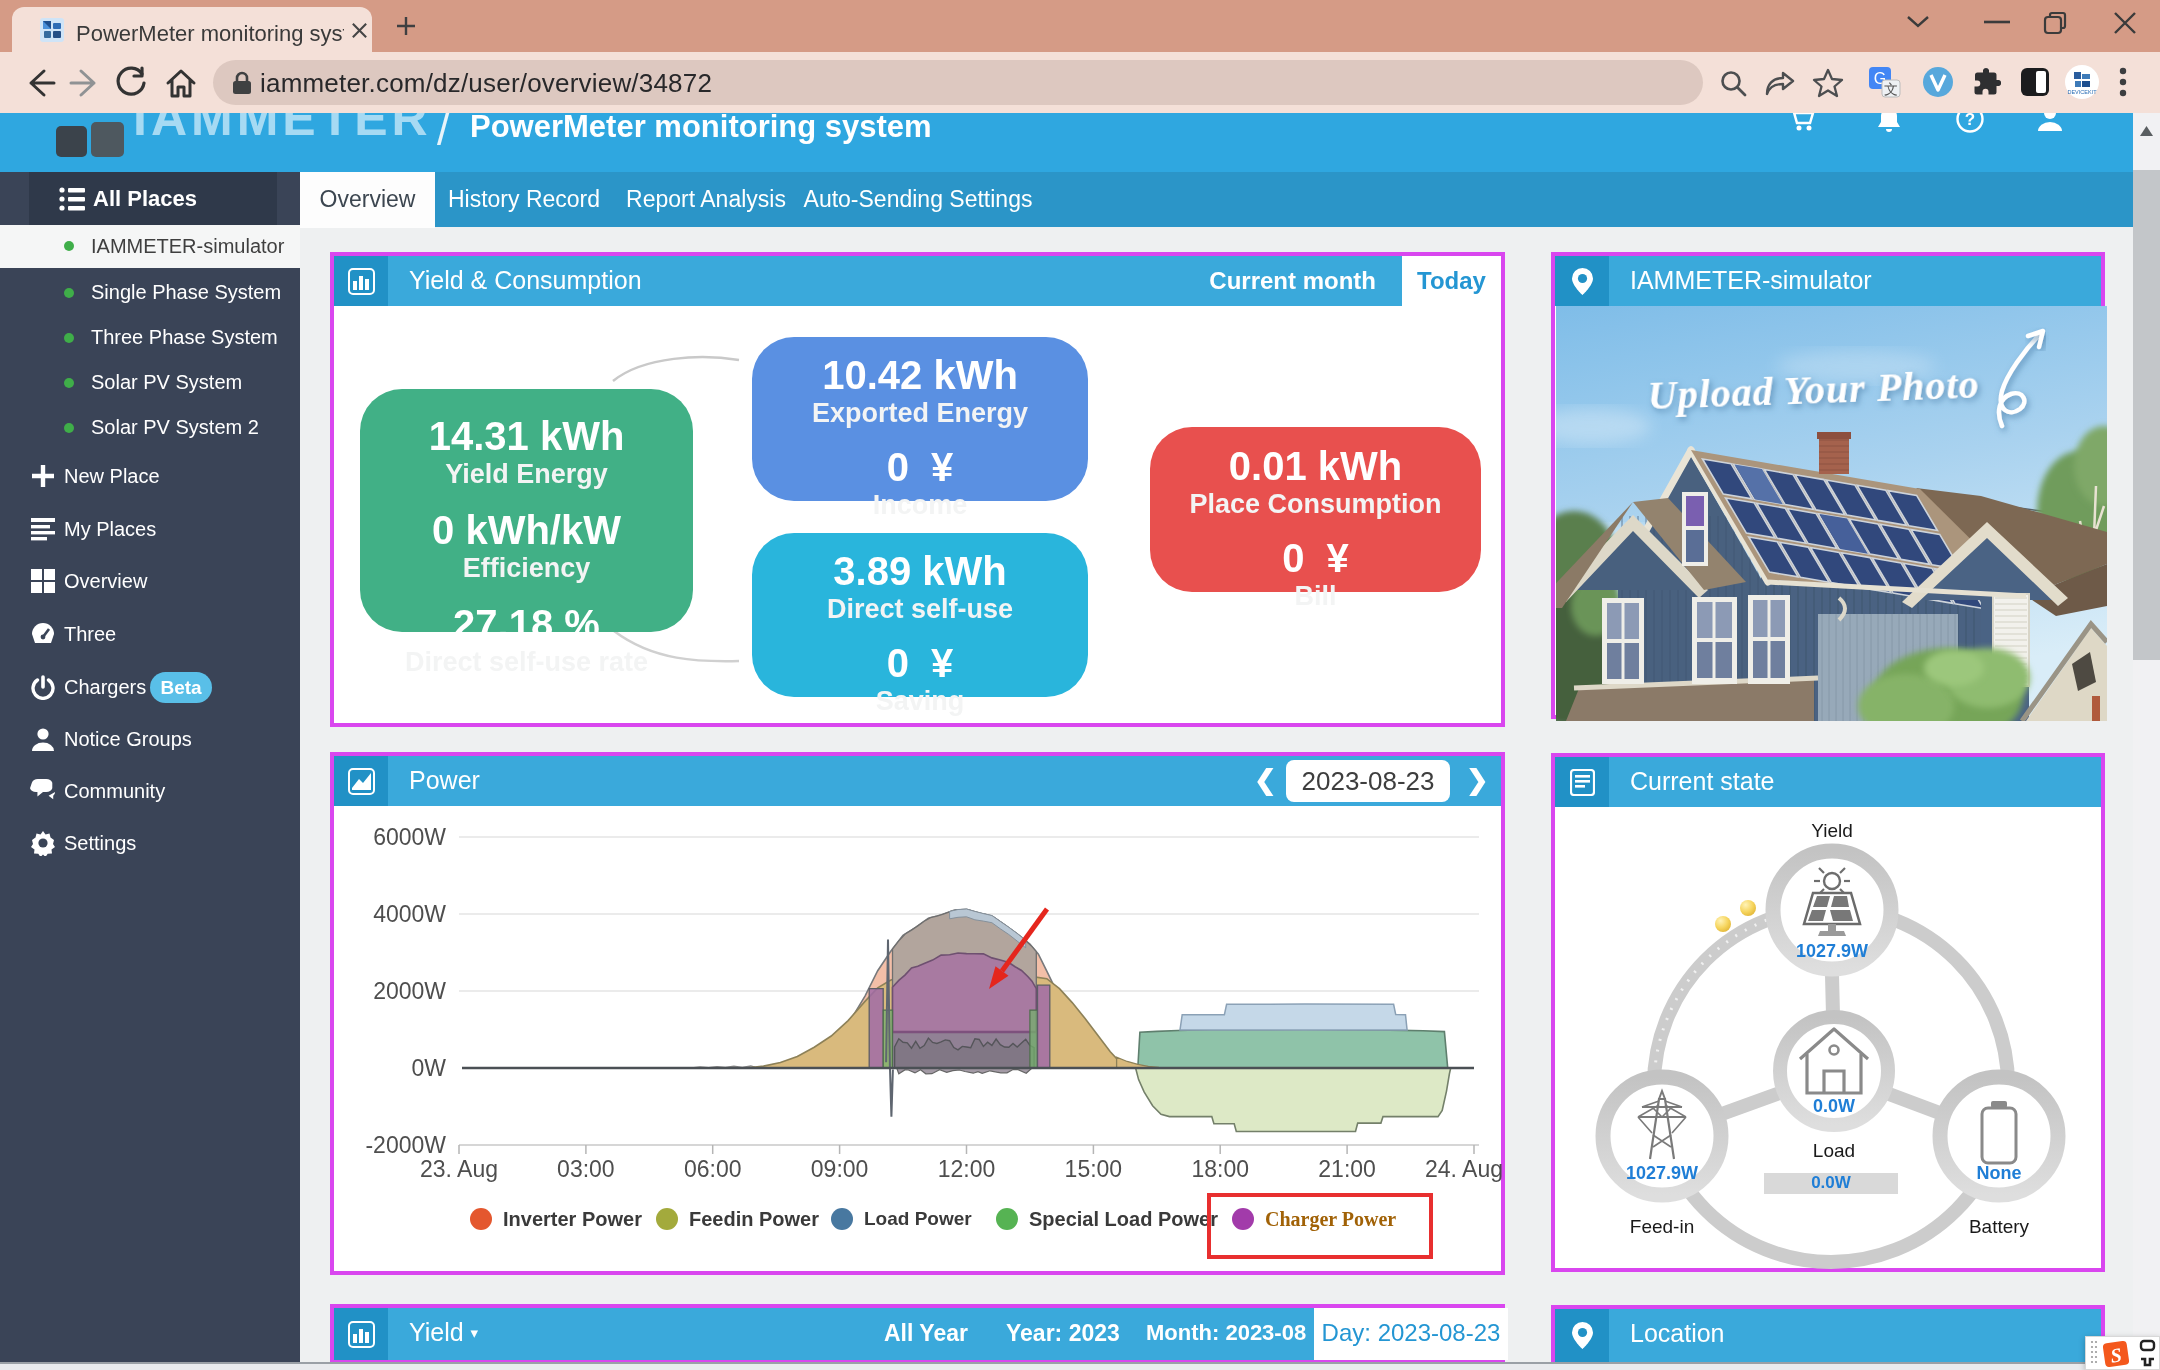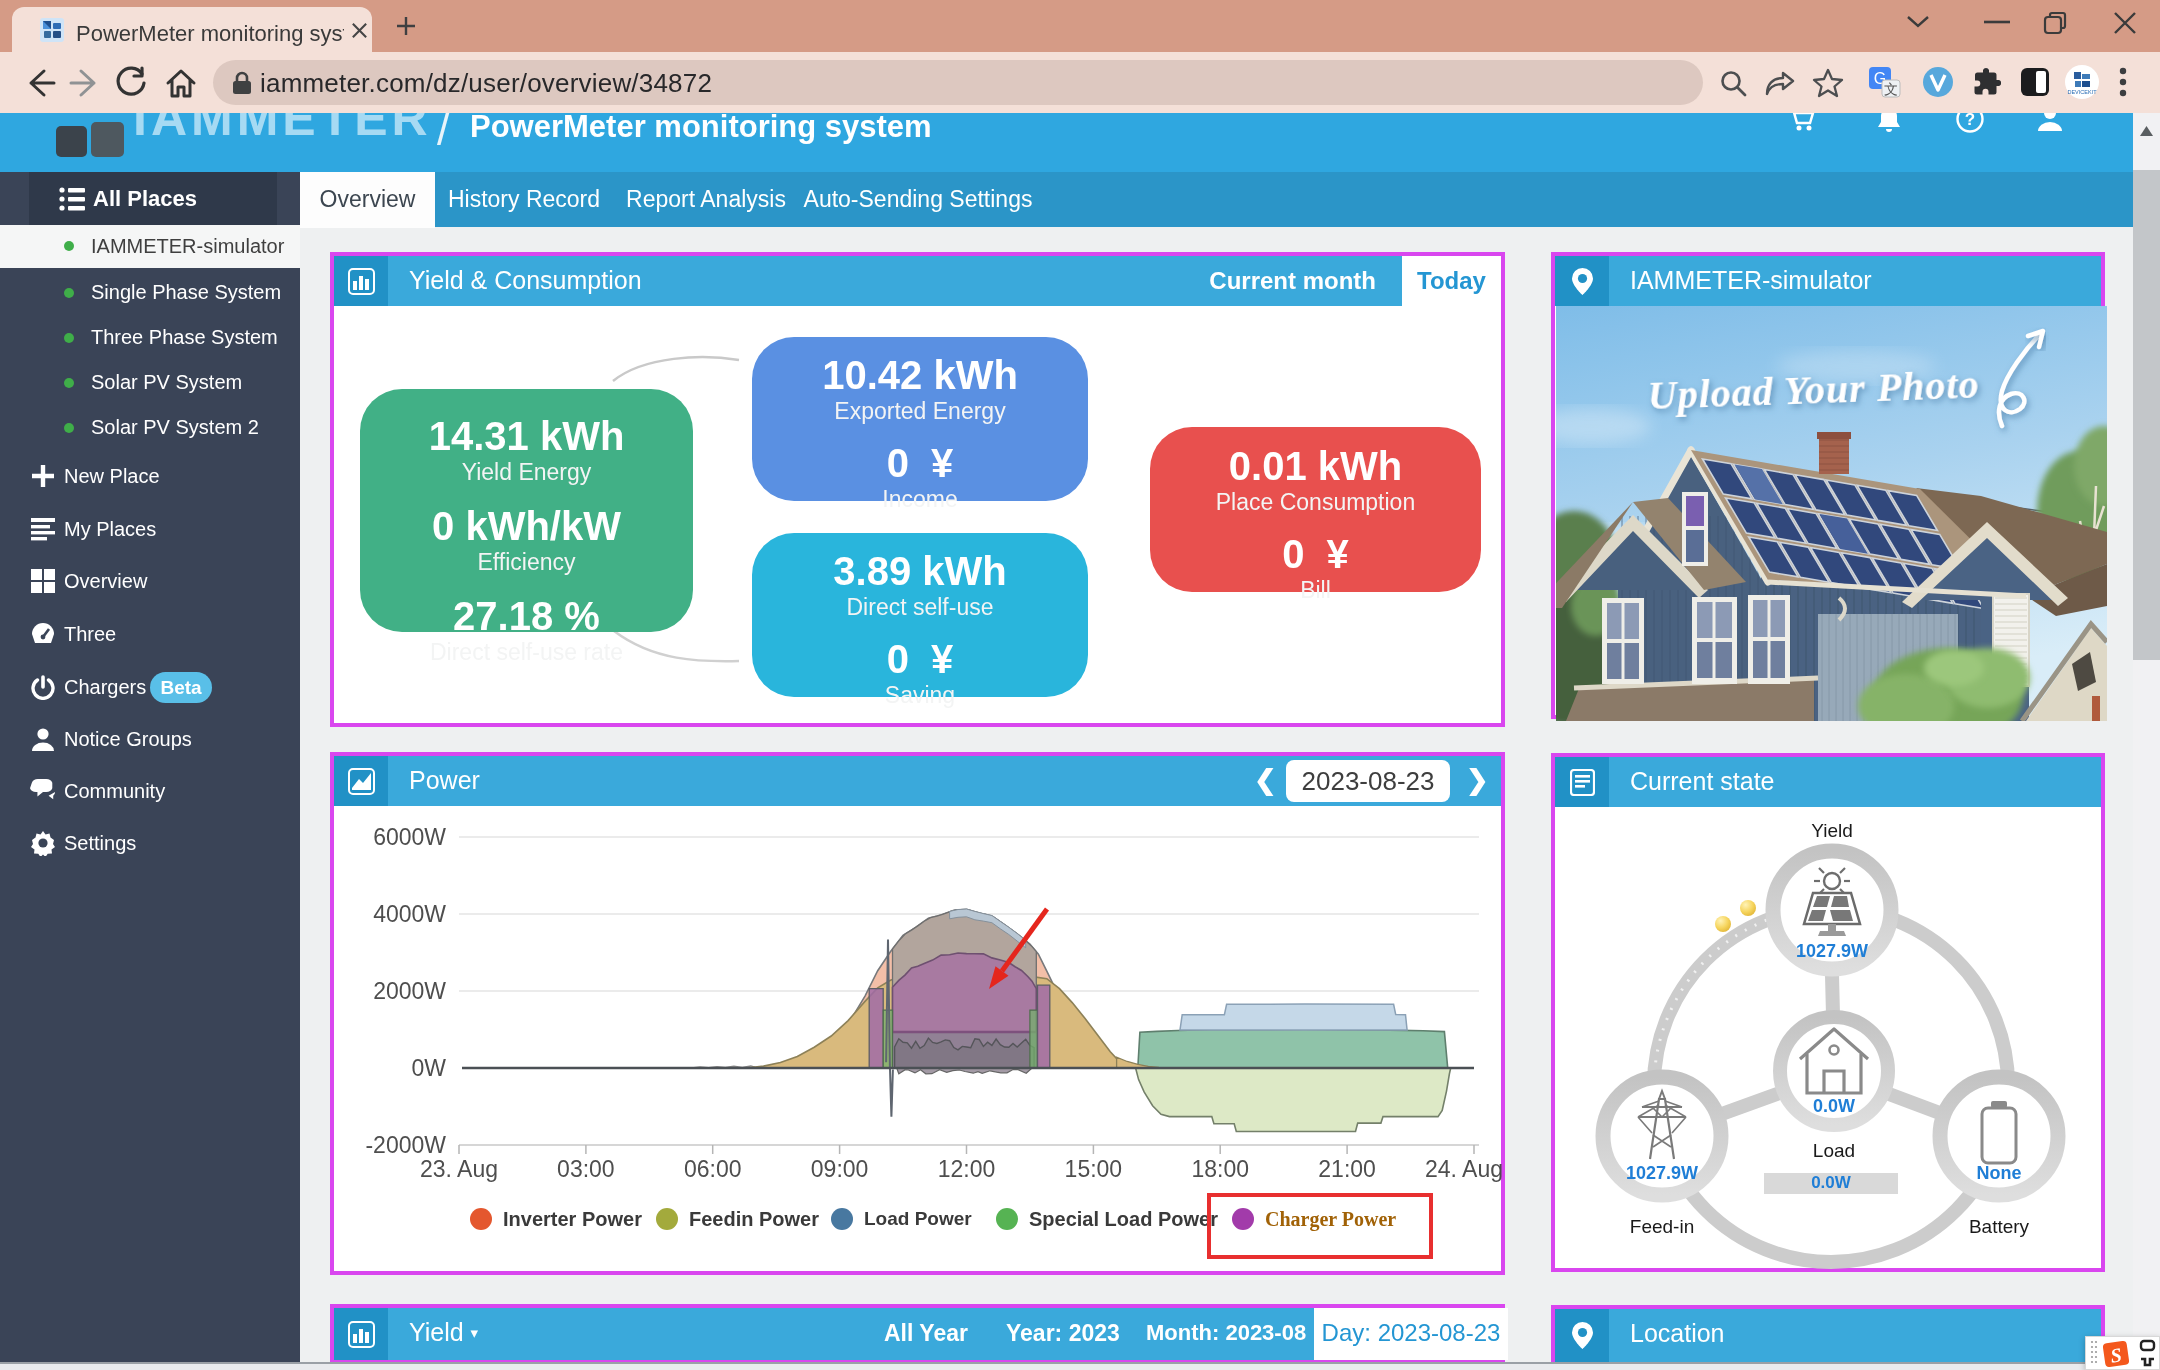--- a/index.html
+++ b/index.html
@@ -29,21 +29,21 @@
 #tabbar{position:absolute;left:300px;top:172px;width:1833px;height:55px;background:#2b95c8;}
 .ptab{position:absolute;top:0;height:55px;color:#fff;font-size:23px;line-height:55px;text-align:center;white-space:nowrap;}
 #tabactive{position:absolute;left:0;top:0;width:135px;height:56px;background:#fdfdfd;color:#3c4650;font-size:23px;line-height:55px;text-align:center;}
 
 .panel{position:absolute;background:#fff;border:4px solid #d946ef;}
 .phead{position:absolute;left:0;top:0;right:0;height:50px;background:#3aa9db;}
 .picon{position:absolute;left:0;top:0;width:54px;height:50px;background:#2191c6;}
 .ptitle{position:absolute;left:75px;top:0;height:50px;color:#fff;font-size:25px;line-height:48px;}
 .card{position:absolute;border-radius:42px;color:#fff;text-align:center;}
 .cv{font-weight:bold;font-size:40px;color:#fff;}
-.cl{font-weight:normal;font-size:23px;color:#f3f4f4;}
+.cl{font-weight:bold;font-size:27px;color:#f3f4f4;}
 </style></head>
 <body>
 
 <div id="tabstrip">
   <div id="tab">
     <svg class="abs" style="left:28px;top:11px" width="24" height="24" viewBox="0 0 24 24">
         <rect x="0" y="0" width="24" height="24" rx="3" fill="#cfe4f7"></rect>
         <rect x="3" y="3" width="8" height="8" fill="#1d4f8f"></rect>
         <path d="M3 3 L11 11 L3 11 Z" fill="#4a90d9"></path>
         <rect x="13" y="5" width="8" height="6" rx="1" fill="#2d6cb5"></rect>

